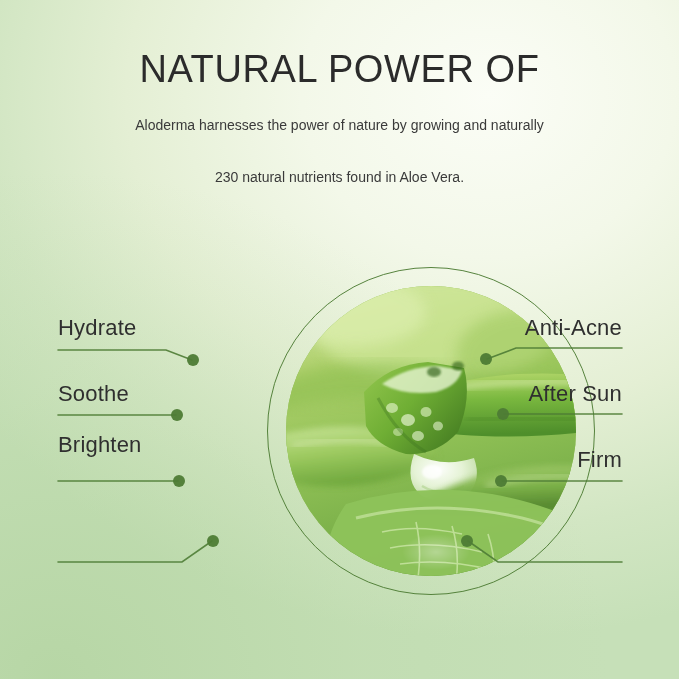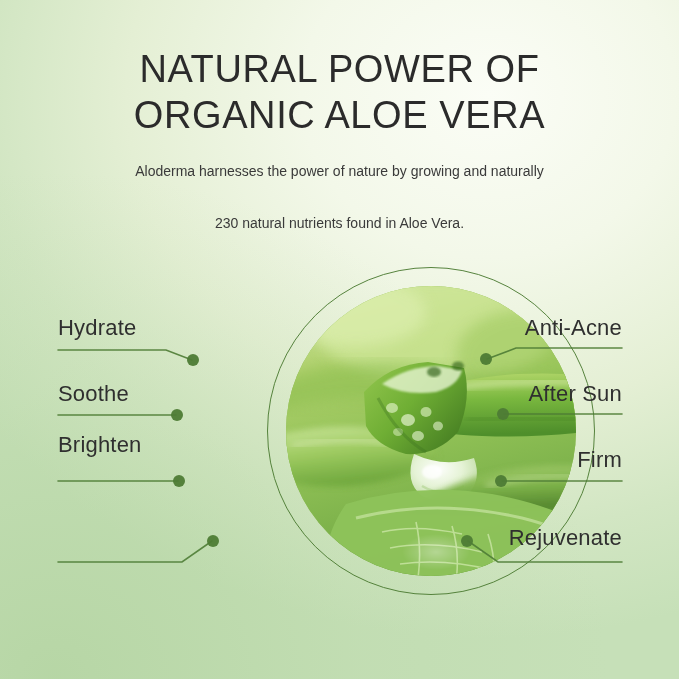--- a/index.html
+++ b/index.html
@@ -91,21 +91,20 @@
   .label.right{text-align:center;}
 </style>
 </head>
 <body>
 
 <div id="infographic">
 
   <div class="header">
     <h1 class="title">
       <span>NATURAL POWER OF</span><br>
-      <span>ORGANIC ALOE VERA</span>
     </h1>
     <p class="subtitle">
       <span>Aloderma harnesses the power of nature by growing and naturally</span><br>
       <br>
       <span>230 natural nutrients found in Aloe Vera.</span>
     </p>
   </div>
 
   <div class="stage">
     <div class="ring"></div>
@@ -246,15 +245,14 @@
     </g>
   </svg>
 
   <div class="label left" style="left:58px;top:315px;">Hydrate</div>
   <div class="label left" style="left:58px;top:381px;">Soothe</div>
   <div class="label left" style="left:58px;top:432px;">Brighten</div>
 
   <div class="label right" style="right:57px;top:315px;">Anti-Acne</div>
   <div class="label right" style="right:57px;top:381px;">After Sun</div>
   <div class="label right" style="right:57px;top:447px;">Firm</div>
-  <div class="label right" style="right:57px;top:525px;">Rejuvenate</div>
 
 </div>
 
 </body></html>

